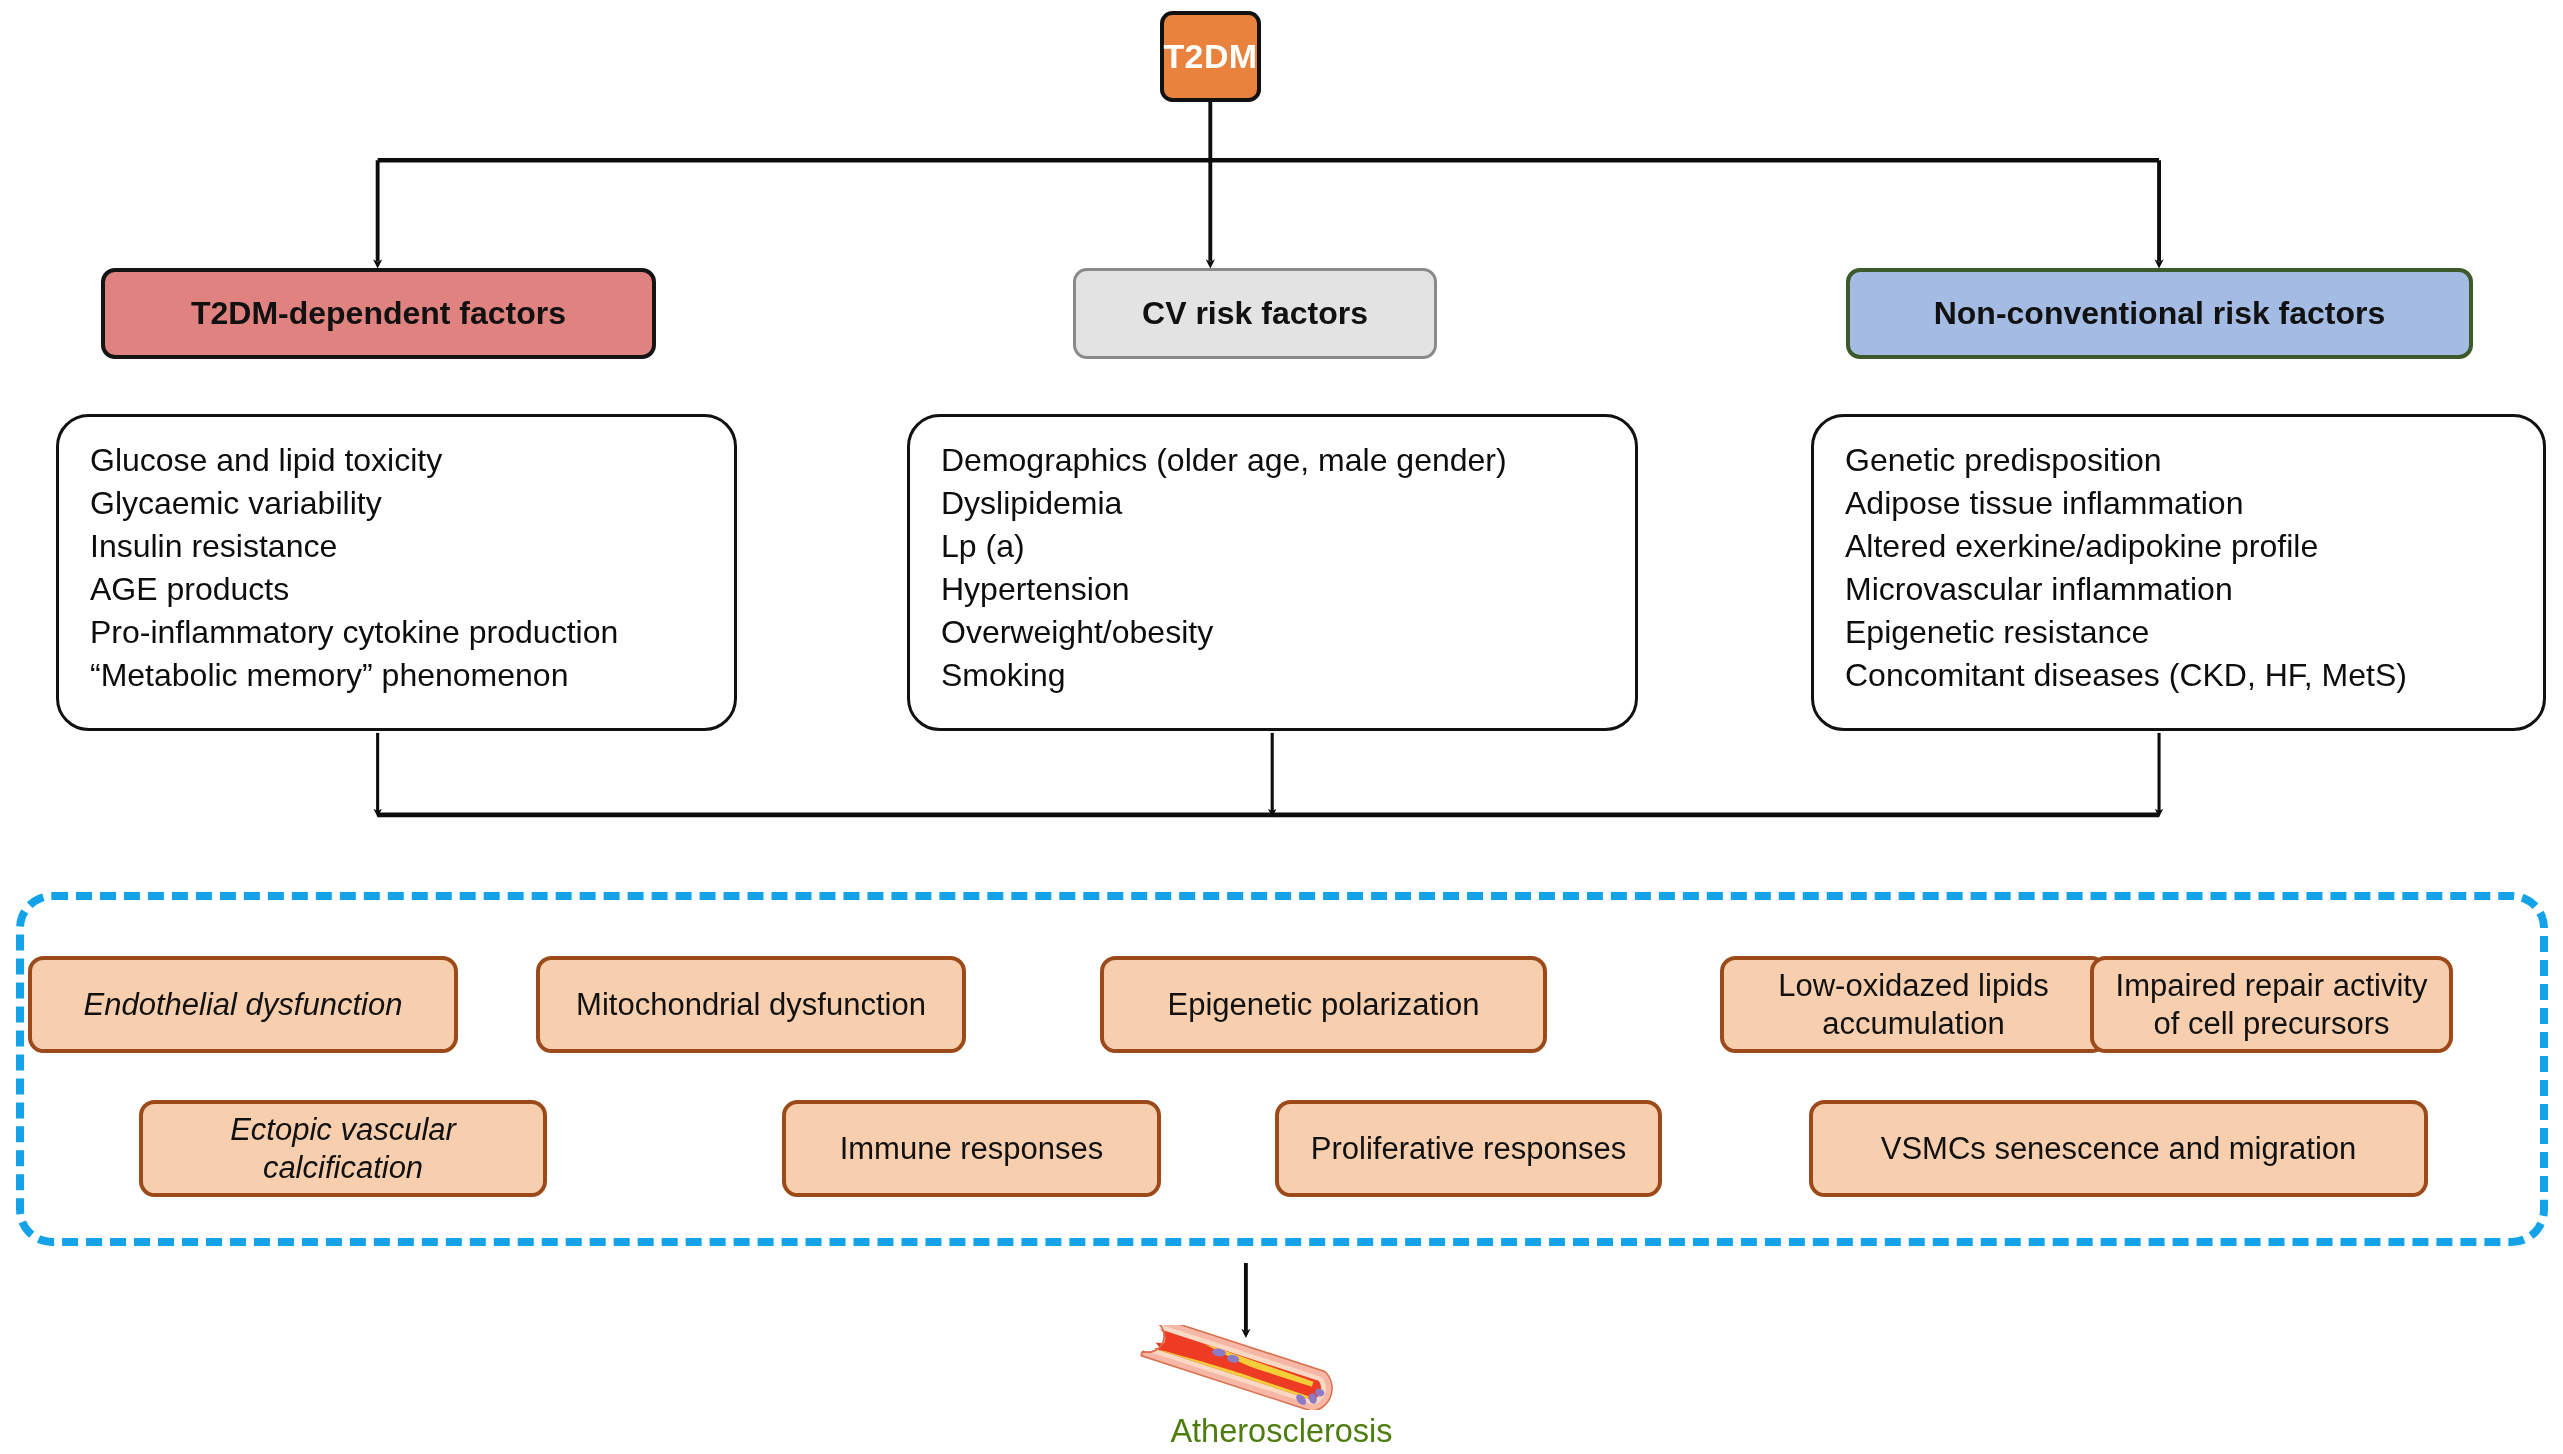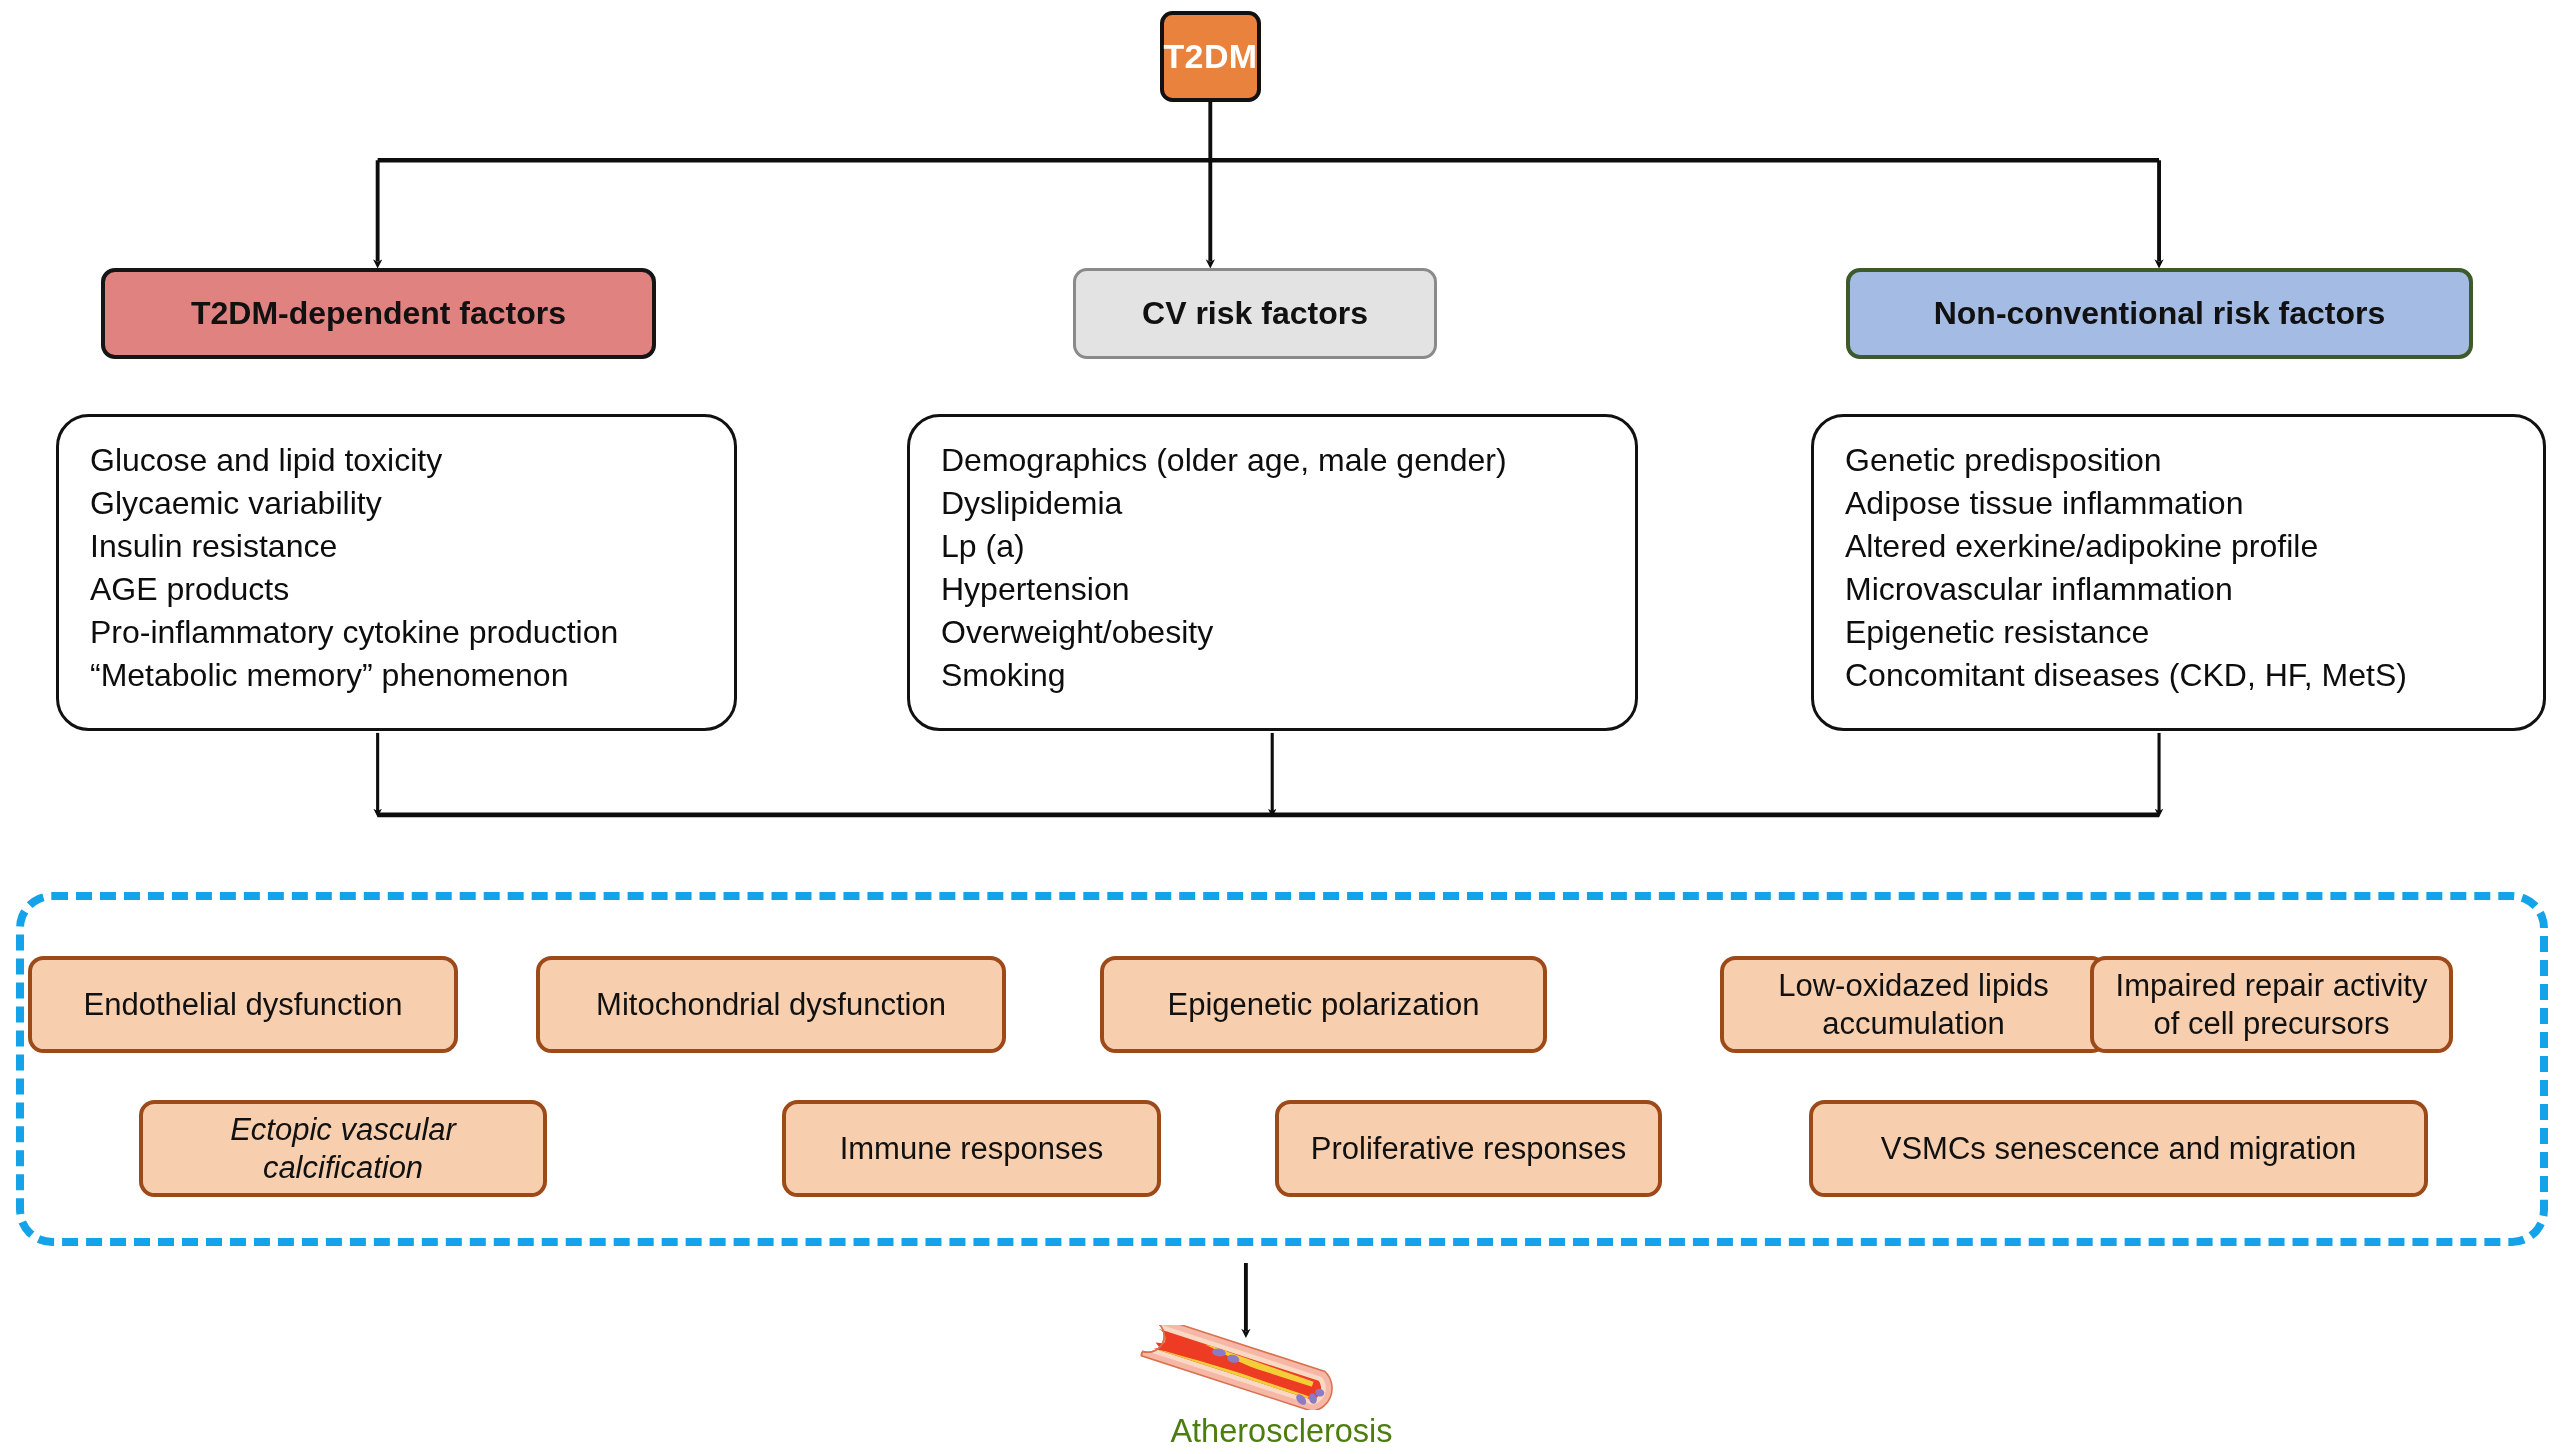--- a/index.html
+++ b/index.html
@@ -67,22 +67,22 @@
   
   .chip{
     position:absolute;box-sizing:border-box;
     background:#F7CFAE;border:4.6px solid #9C4A1A;border-radius:15.5px;
     display:flex;align-items:center;justify-content:center;text-align:center;
     font-size:31px;color:#111111;line-height:1.22;padding:0 10.8px;
   }
   .chip.r1{top:956px;height:97px;}
   .chip.r2{top:1100px;height:97px;}
 
-  .c1{left:28px;width:430px;}
-  .c2{left:536px;width:470px;}
+  .c1{left:28px;width:430px;font-style:italic;}
+  .c2{left:536px;width:430px;}
   .c3{left:1100px;width:447px;}
   .c4{left:1720px;width:387px;}
   .c5{left:2090px;width:363px;}
 
   .c6{left:139px;width:408px;font-style:italic;}
   .c7{left:782px;width:379px;}
   .c8{left:1275px;width:387px;}
   .c9{left:1809px;width:619px;}
 
   

